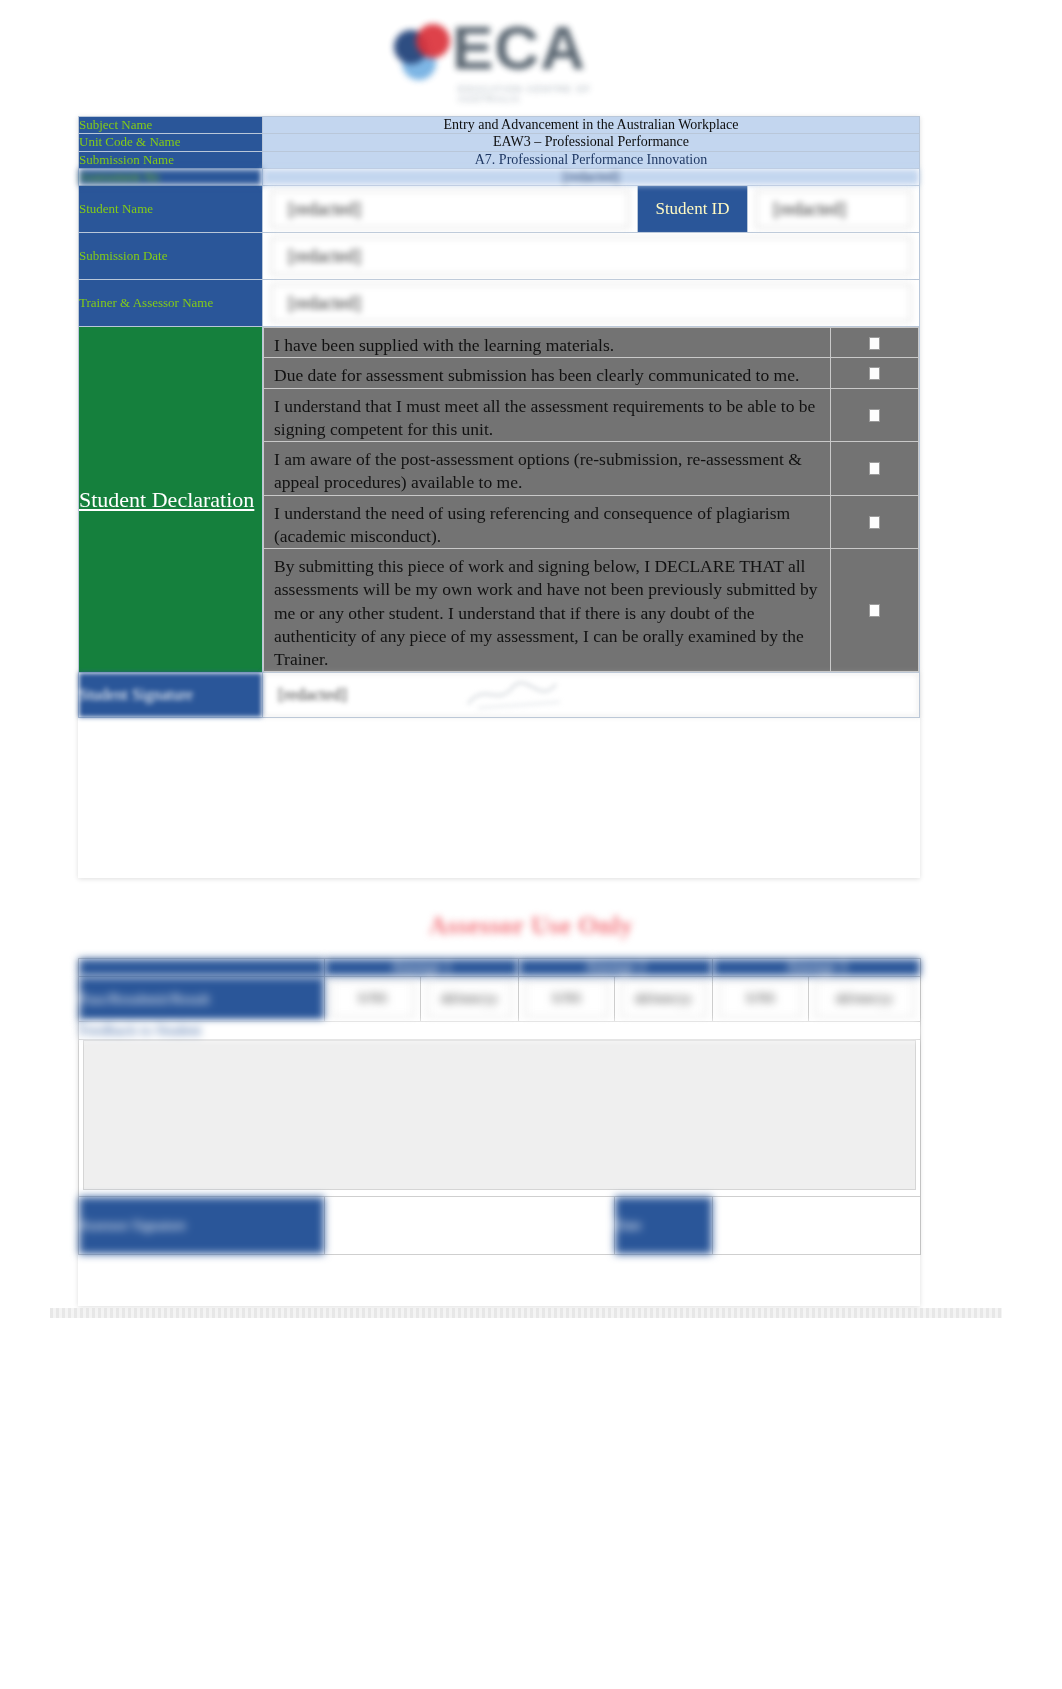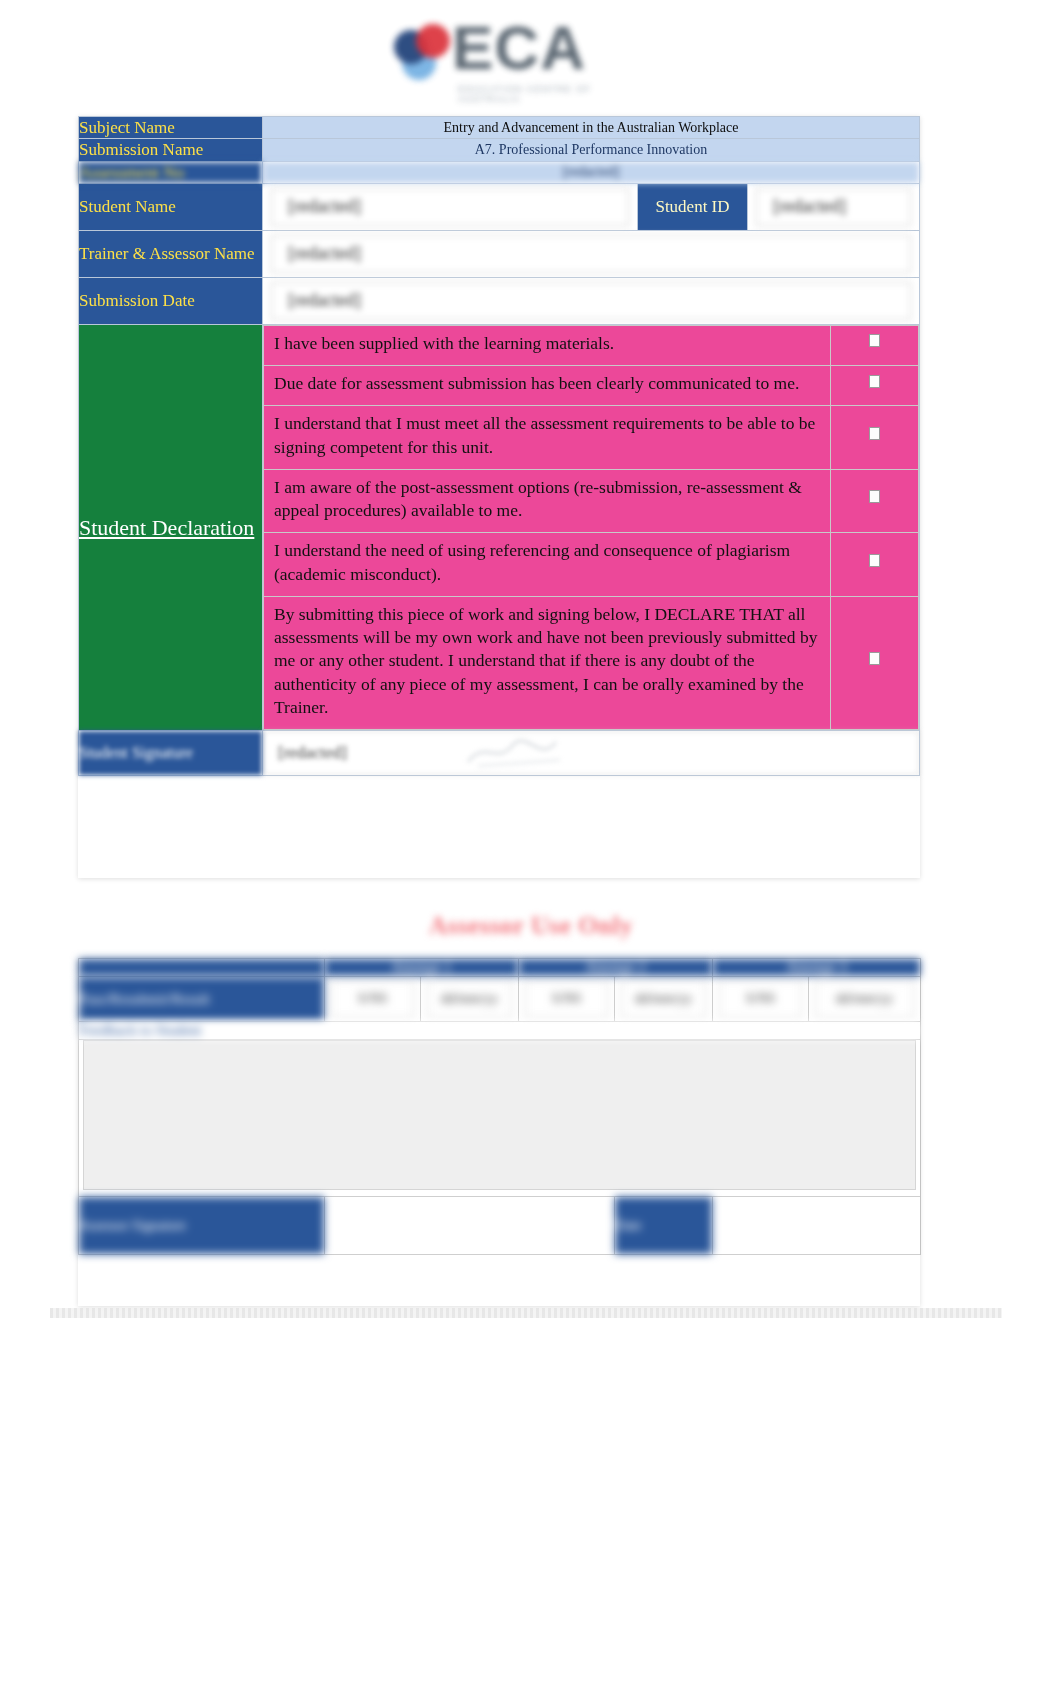--- a/index.html
+++ b/index.html
@@ -75,22 +75,22 @@
     border-collapse: collapse;
     table-layout: fixed;
   }
   .cover-table td {
     border: 1px solid #b9c7d9;
     vertical-align: middle;
     padding: 0;
   }
   .lbl {
     background: #2a5699;
-    color: #fde047;
-    font-size: 17px;
+    color: #84cc16;
+    font-size: 13px;
     line-height: 1.25;
     padding: 9px 12px 9px 13px;
     width: 184px;
     vertical-align: middle;
   }
   .val {
     background: #c3d6ef;
     color: #0d0d0d;
     font-size: 14px;
     text-align: center;
@@ -137,25 +137,25 @@
     width: 184px;
     text-decoration: underline;
   }
   .decl-table {
     width: 100%;
     border-collapse: collapse;
     table-layout: fixed;
   }
   .decl-table td {
     border: 1px solid #c9c9c9;
-    background: #ec4899;
+    background: #737373;
     font-size: 17.5px;
     line-height: 1.33;
     color: #111;
-    padding: 6px 10px 10px 10px;
+    padding: 6px 10px 0 10px;
     vertical-align: top;
   }
   .decl-table td.chk {
     width: 88px;
     text-align: center;
     vertical-align: middle;
     font-family: "DejaVu Sans", sans-serif;
     font-size: 15px;
     color: #5a5a5a;
   }
@@ -314,48 +314,52 @@
         <col>
         <col style="width:110px">
         <col style="width:172px">
       </colgroup>
     <tbody>
       <tr>
         <td class="lbl">Subject Name</td>
         <td class="val" colspan="3">Entry and Advancement in the Australian Workplace</td>
       </tr>
       <tr>
+        <td class="lbl">Unit Code &amp; Name</td>
+        <td class="val" colspan="3">EAW3  – Professional Performance</td>
+      </tr>
+      <tr>
         <td class="lbl">Submission Name</td>
         <td class="val val-accent" colspan="3">A7. Professional Performance Innovation</td>
       </tr>
       <tr>
         <td class="lbl blurred">Assessment No</td>
         <td class="val val-accent blurred" colspan="3">[redacted]</td>
       </tr>
 
       <tr>
         <td class="lbl">Student Name</td>
         <td class="field-cell">
           <div class="field-box blurred">[redacted]</div>
         </td>
         <td class="idbadge">Student ID</td>
         <td class="field-cell">
           <div class="field-box blurred">[redacted]</div>
         </td>
       </tr>
 
       <tr>
-        <td class="lbl">Trainer &amp; Assessor Name</td>
+        <td class="lbl">Submission Date</td>
         <td class="field-cell" colspan="3">
           <div class="field-box blurred">[redacted]</div>
         </td>
       </tr>
 
       <tr>
-        <td class="lbl">Submission Date</td>
+        <td class="lbl">Trainer &amp; Assessor Name</td>
         <td class="field-cell" colspan="3">
           <div class="field-box blurred">[redacted]</div>
         </td>
       </tr>
 
       <tr>
         <td class="decl-lbl">Student Declaration</td>
         <td colspan="3" style="padding:0;background:#fff;">
           <table class="decl-table">
             <colgroup>

